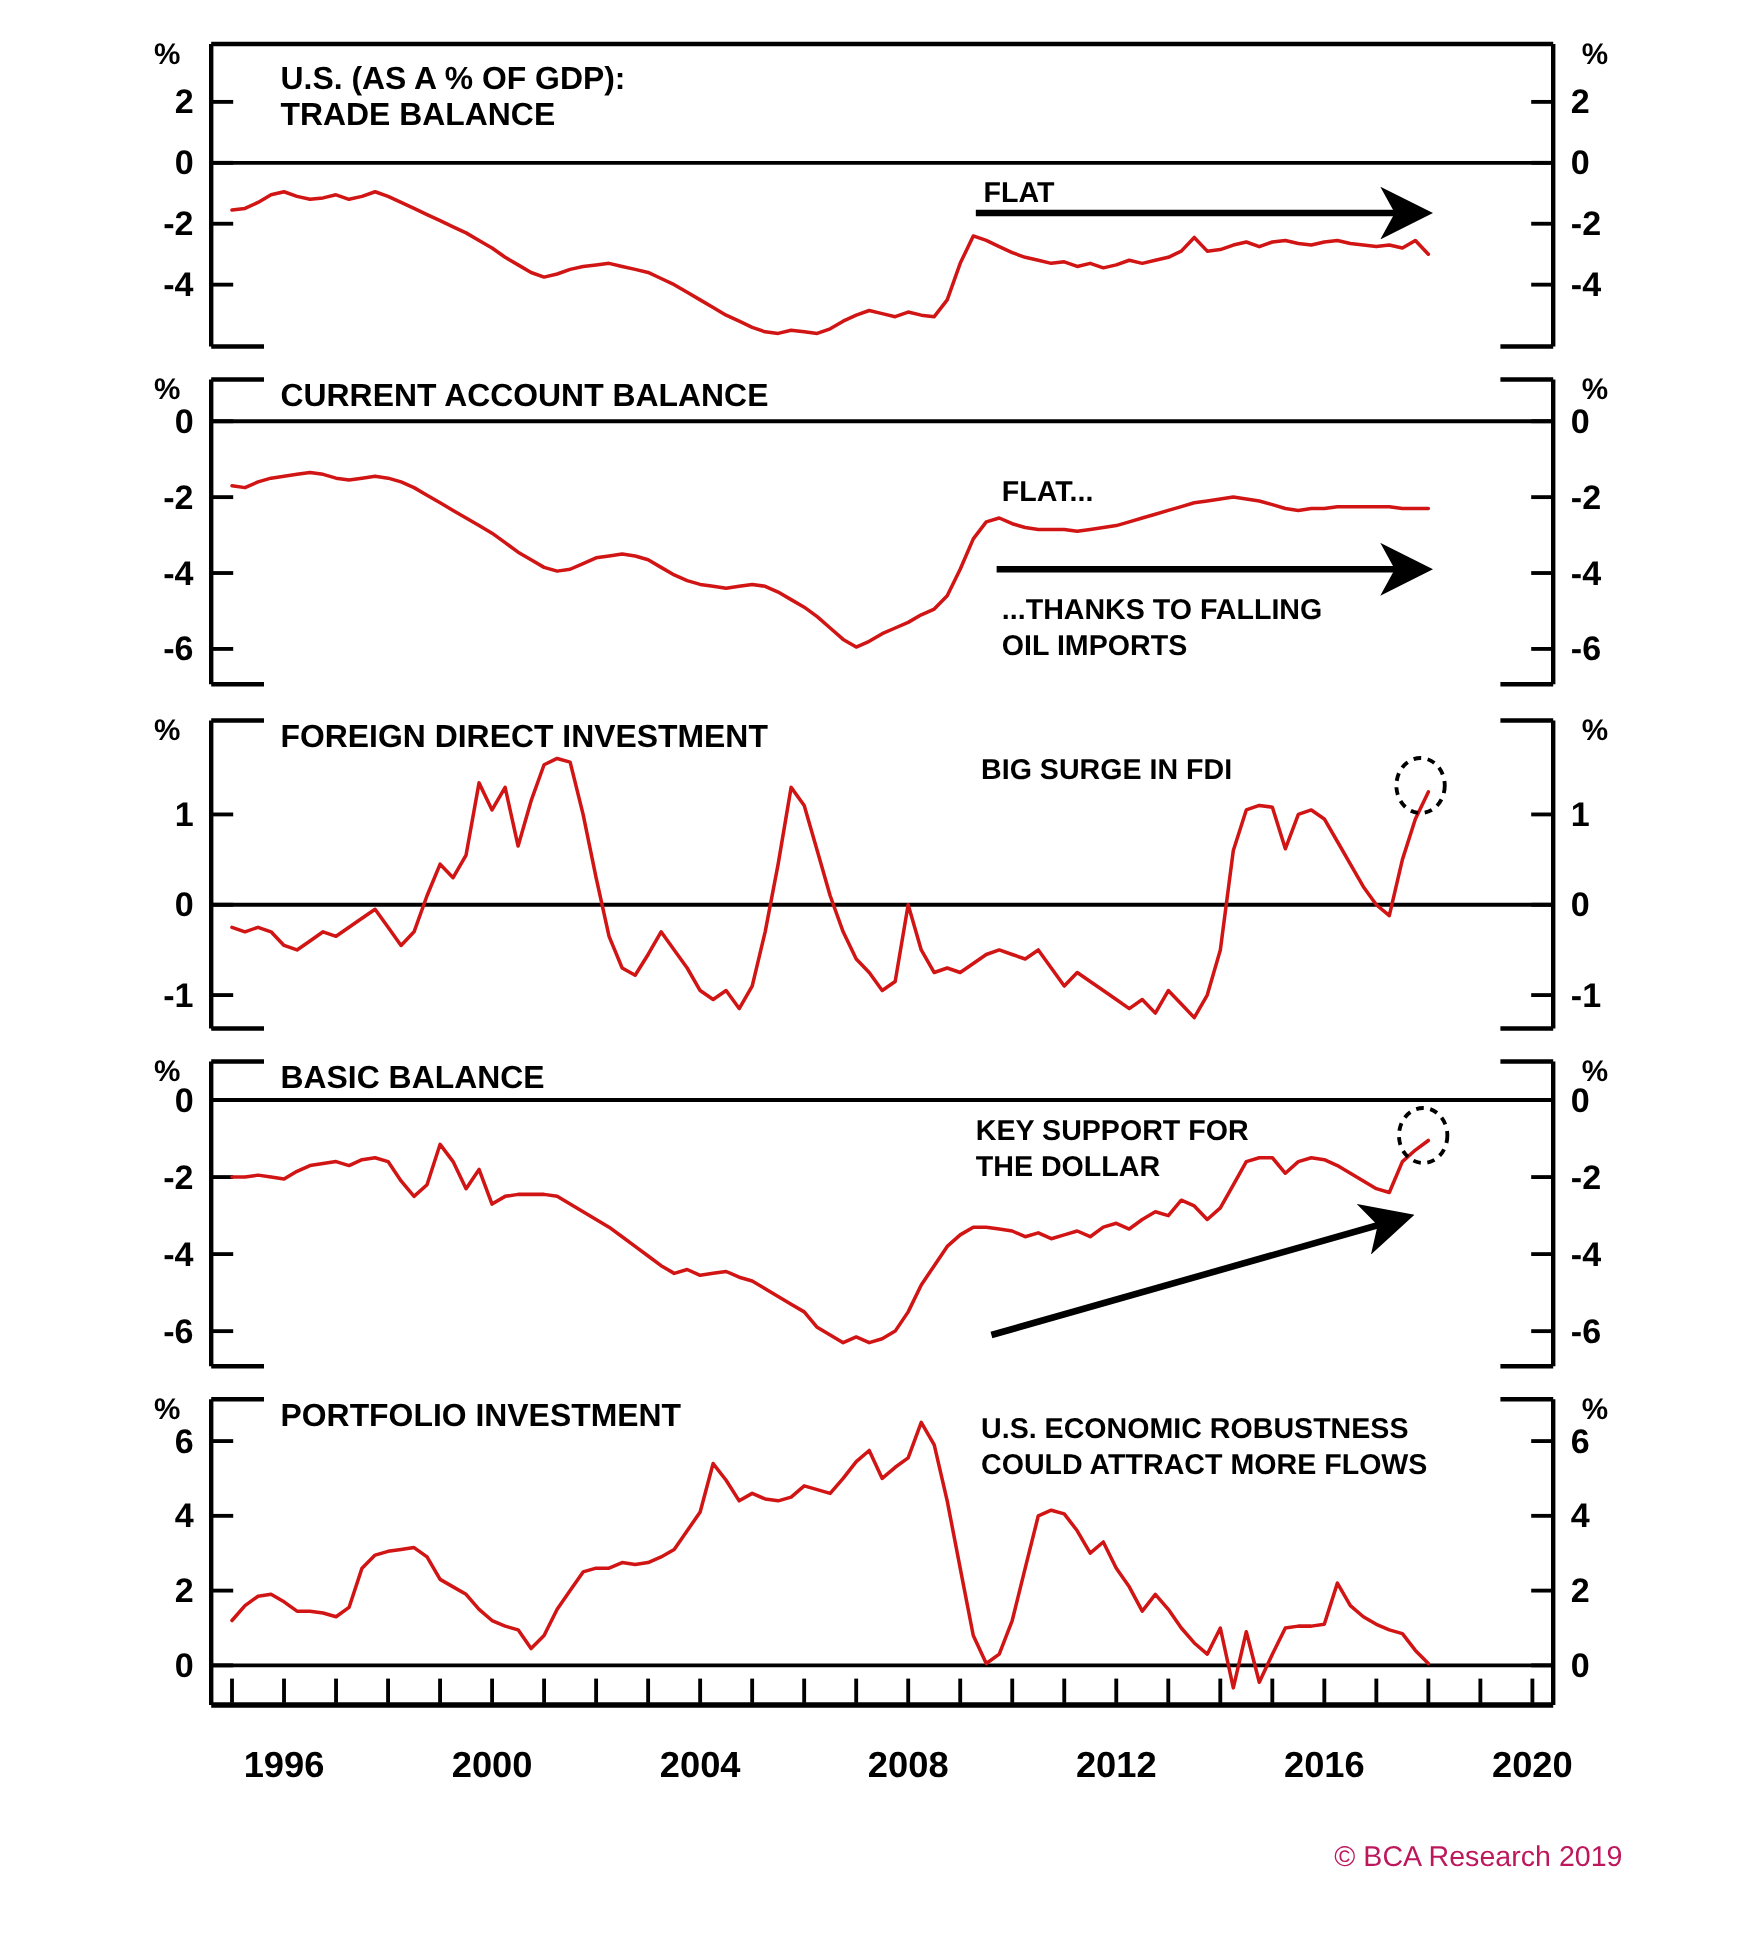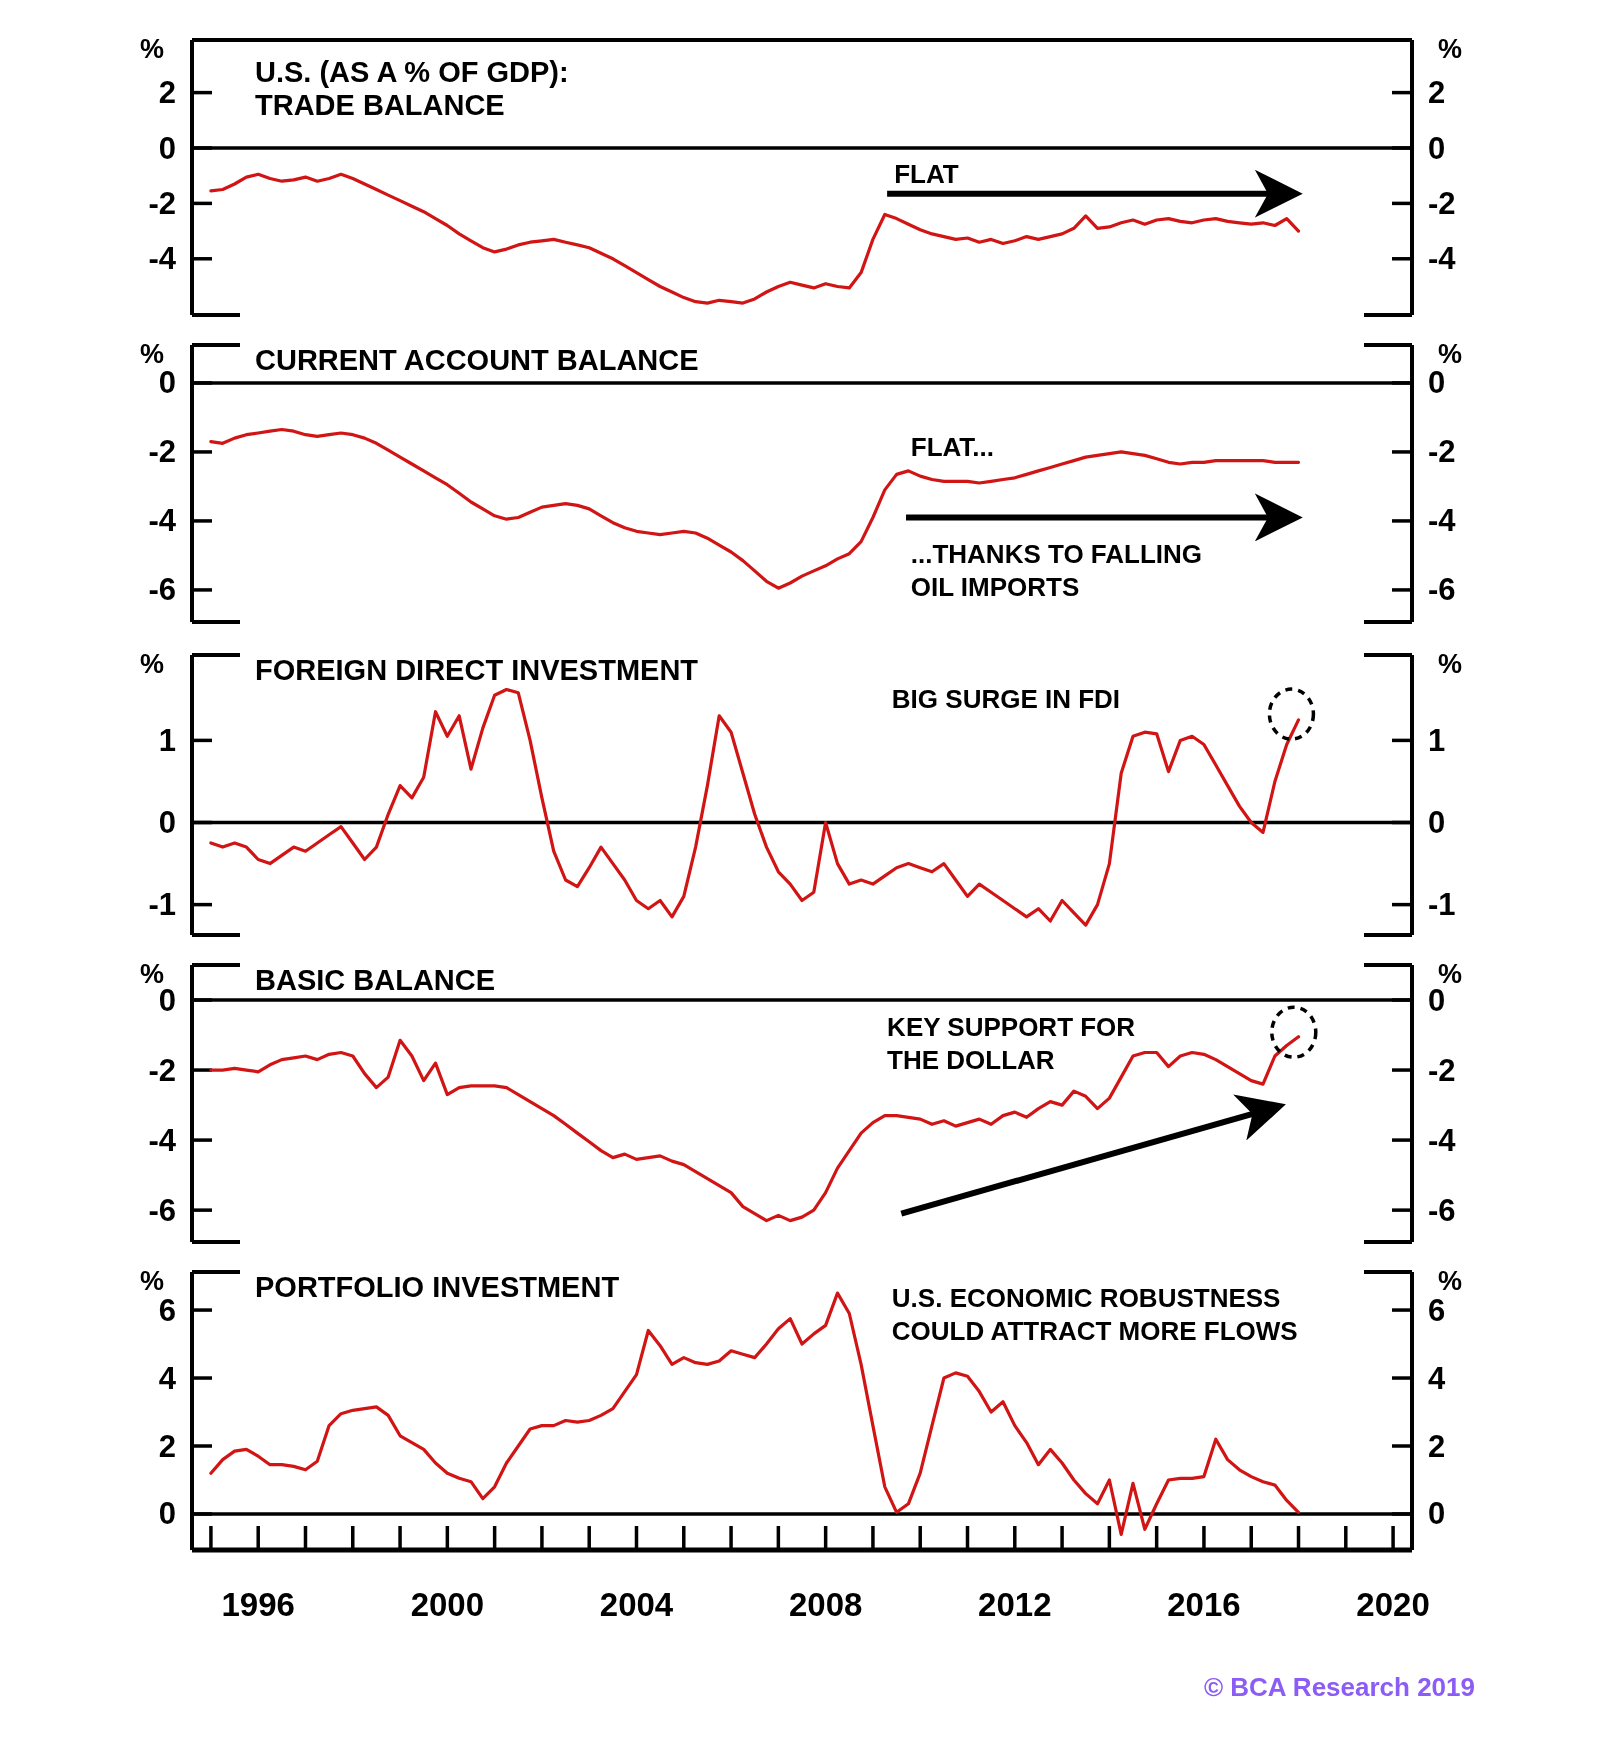--- a/index.html
+++ b/index.html
@@ -7,21 +7,21 @@
     position:relative;
     width:1600px;height:1758px;
     background:#ffffff;
     font-family:"Liberation Sans", sans-serif;
     overflow:hidden;
   }
   svg text{font-family:"Liberation Sans", sans-serif;fill:#000000;}
   .copyright{
     position:absolute;
     top:1672px;right:125px;
-    font-size:26px;font-weight:bold;color:#8b5cf6;
+    font-size:26px;font-weight:normal;color:#be185d;
     font-family:"Liberation Sans", sans-serif;
     white-space:nowrap;
   }
 </style>
 </head>
 <body>
 
 <div class="stage">
   <svg id="chart" width="1600" height="1758" viewBox="0 0 1600 1758">
       <defs>

